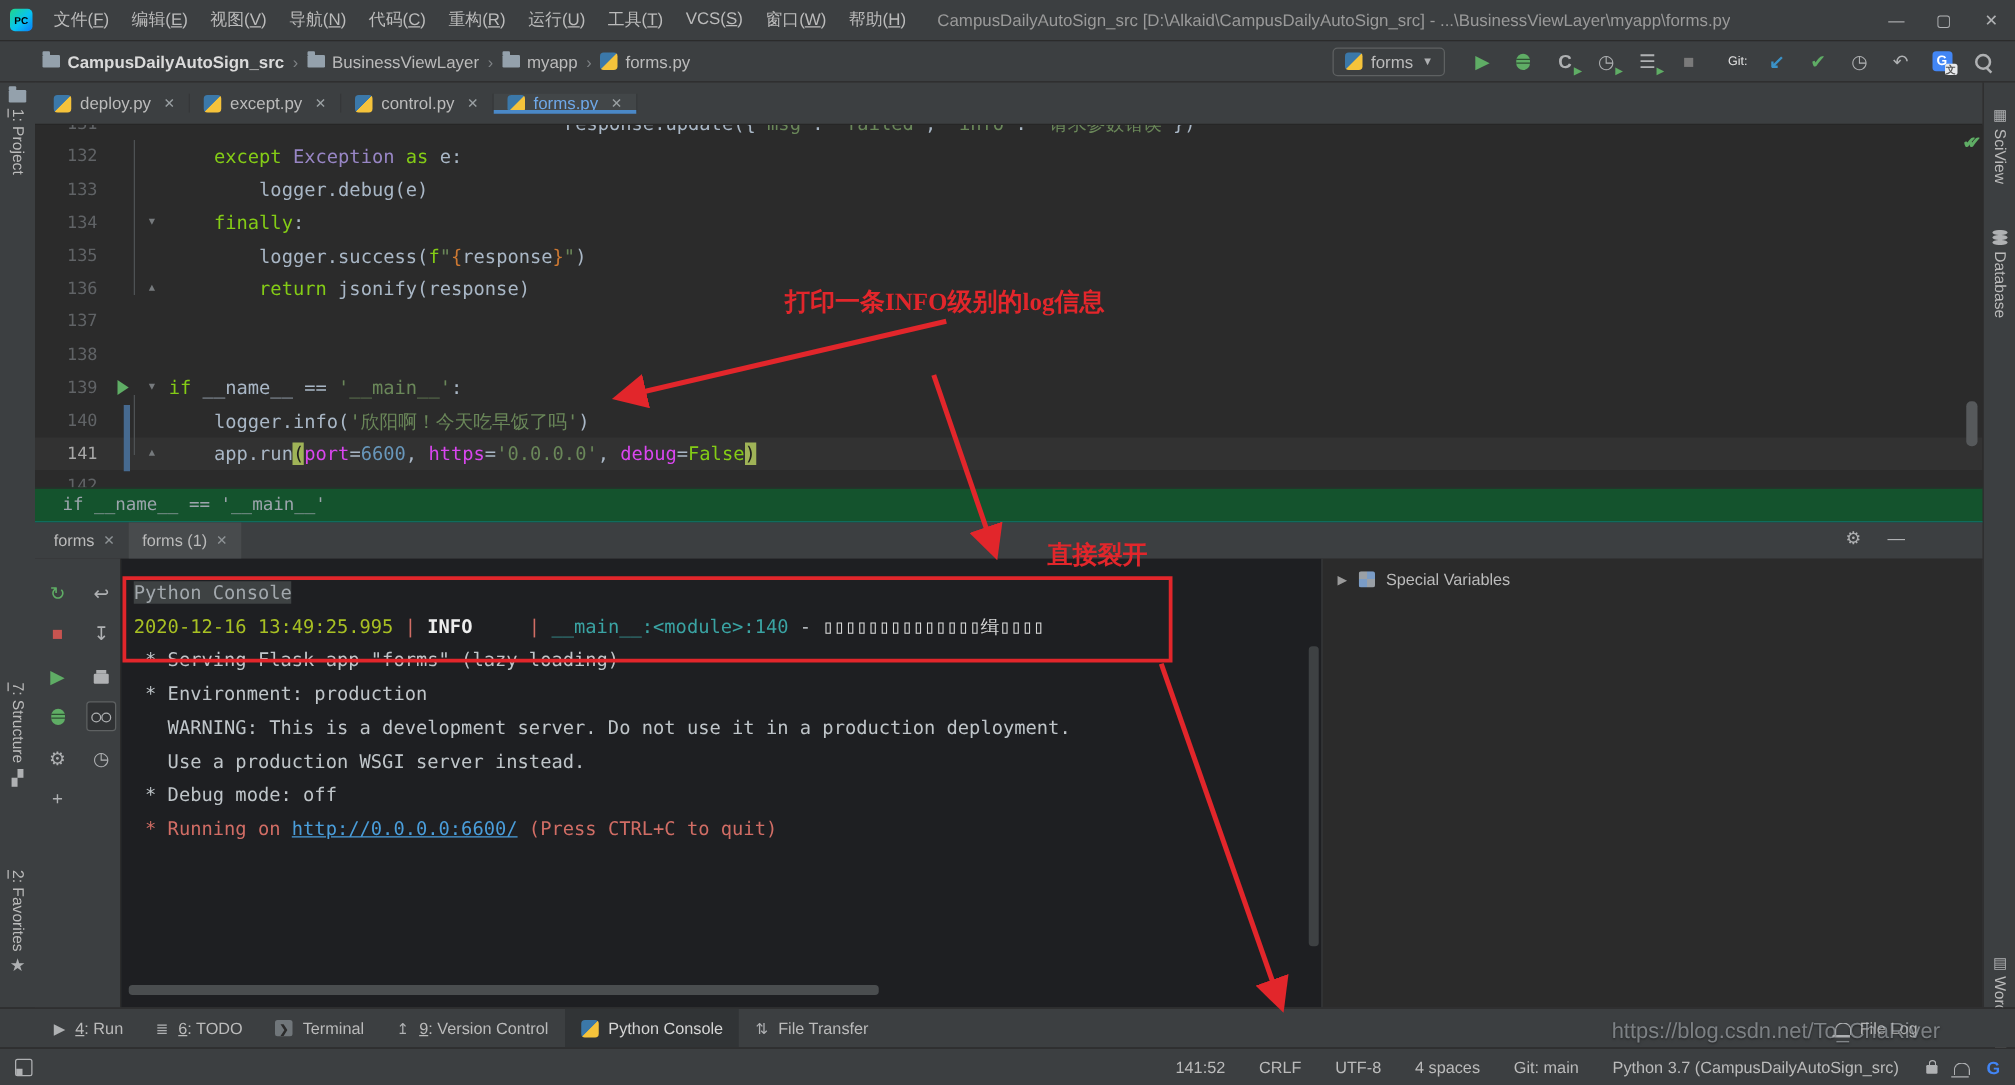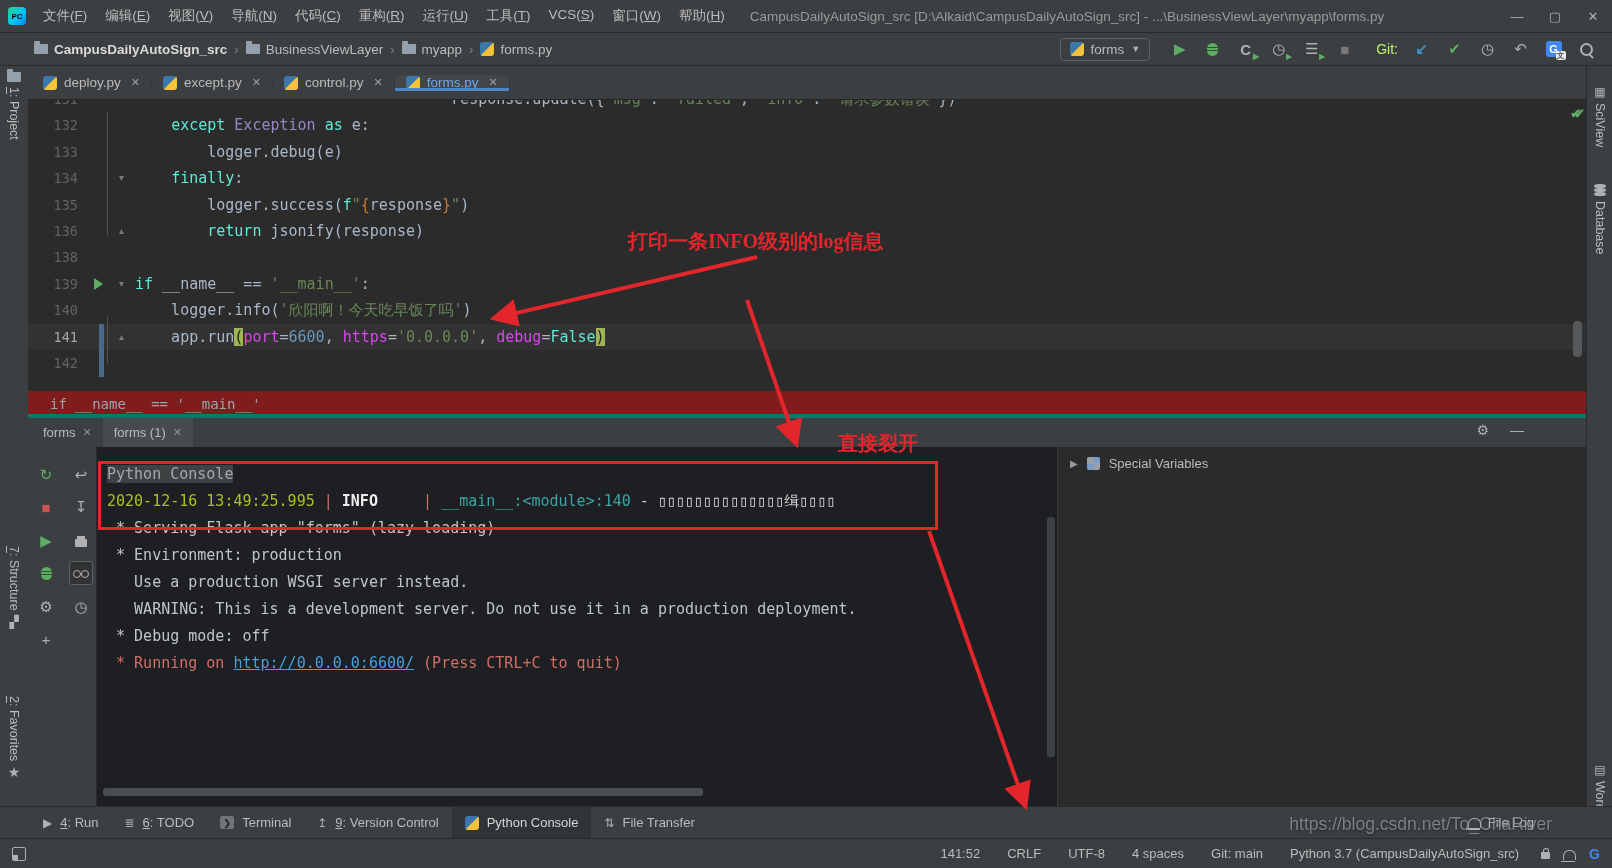--- a/index.html
+++ b/index.html
@@ -32,21 +32,21 @@
   #tb-right{margin-left:auto;display:flex;align-items:center;gap:2px;}
   .runpill{display:flex;align-items:center;gap:7px;border:1px solid #5E6162;border-radius:4px;
            padding:3px 9px;color:#BBBBBB;font-size:13.5px;margin-right:12px;}
   .dd{font-size:9px;color:#AFB1B3;}
   .tbico{width:31px;height:24px;display:flex;align-items:center;justify-content:center;
          font-size:15px;color:#AFB1B3;position:relative;}
   .tbico.green{color:#5FAD65;} .tbico.blue{color:#3B92C8;} .tbico.stop{color:#7A7A7A;}
   .minirun::after{content:"▶";position:absolute;right:2px;bottom:0px;font-size:8px;color:#5FAD65;}
   .bugico{width:11px;height:13px;border-radius:6px;background:#5FAD65;position:relative;}
   .bugico::before{content:"";position:absolute;left:0;right:0;top:4px;height:1.5px;background:#2F4F33;box-shadow:0 3px 0 #2F4F33;}
-  .gitlabel{color:#bef264;font-size:14px;margin:0 6px 0 14px;}
+  .gitlabel{color:#e5e5e5;font-size:10px;margin:0 6px 0 14px;}
   .transico{width:16px;height:16px;border-radius:3px;background:#4286F5;color:#fff;font-size:11px;
             font-weight:bold;display:flex;align-items:center;justify-content:center;position:relative;}
   .transico::after{content:"文";position:absolute;right:-4px;bottom:-3px;font-size:8px;background:#E8EAED;
             color:#555;border-radius:2px;padding:0 1px;line-height:9px;}
   .searchico{width:9px;height:9px;border:2px solid #AFB1B3;border-radius:50%;position:relative;}
   .searchico::after{content:"";position:absolute;width:2px;height:6px;background:#AFB1B3;left:8px;top:8px;transform:rotate(-45deg);}
 
   
   #tabbar{position:absolute;left:28px;top:66px;width:1558px;height:34px;background:#3C3F41;
           border-bottom:1px solid #262626;display:flex;align-items:center;padding-left:4px;box-sizing:border-box;}
@@ -71,31 +71,31 @@
   .erow{display:flex;height:26.4px;line-height:26.4px;font-size:15px;position:relative;}
   .erow.current{background:#323232;}
   .lnum{width:50px;padding-right:14px;text-align:right;color:#606366;
         font-family:"DejaVu Sans Mono",monospace;font-size:13.5px;flex:none;}
   .erow.current .lnum{color:#A7A7A7;}
   .gut{width:43px;flex:none;position:relative;}
   .runarrow{position:absolute;left:2px;top:7px;width:0;height:0;border-left:9px solid #5FAD65;
             border-top:6px solid transparent;border-bottom:6px solid transparent;}
   .foldmark{position:absolute;left:27px;top:0;color:#767A7D;font-size:10px;}
   .codeln{white-space:pre;font-family:"DejaVu Sans Mono",monospace;color:#A9B7C6;}
-  .kw{color:#5eead4;} .cls{color:#9886C5;} .str{color:#6A8759;} .num2{color:#6897BB;}
+  .kw{color:#84cc16;} .cls{color:#9886C5;} .str{color:#6A8759;} .num2{color:#6897BB;}
   .param{color:#d946ef;} .brace{color:#CC7832;}
   .match{background:#9FB357;color:#1E1E1E;}
   .foldline{position:absolute;left:79px;width:1px;background:#4E5254;}
   .changebar{position:absolute;left:71px;width:5px;background:#466A90;}
   #escroll{position:absolute;right:4px;top:221px;width:9px;height:36px;background:#56595B;border-radius:4px;}
   #inspectok{position:absolute;right:8px;top:6px;color:#5FAD65;font-size:13px;font-weight:bold;letter-spacing:-7px;}
 
   
-  #ebreadcrumb{position:absolute;left:28px;top:390px;width:1558px;height:28px;background:#7f1d1d;
-               border-top:1px solid #2B2B2B;border-bottom:4px solid #0f766e;box-sizing:border-box;
+  #ebreadcrumb{position:absolute;left:28px;top:390px;width:1558px;height:28px;background:#14532d;
+               border-top:1px solid #2B2B2B;border-bottom:1px solid #0f766e;box-sizing:border-box;
                color:#9DA5AD;font-family:"DejaVu Sans Mono",monospace;font-size:14px;line-height:26px;padding-left:22px;}
 
   
   #consolewin{position:absolute;left:28px;top:418px;width:1558px;height:388px;background:#3C3F41;}
   #ctabs{height:29px;border-bottom:1px solid #2B2B2B;display:flex;align-items:stretch;padding-left:4px;
          font-size:13px;color:#BBBBBB;position:relative;}
   .ctab{display:flex;align-items:center;gap:7px;padding:0 11px;}
   .ctab.active{background:#484B4D;}
   .ctab .x{color:#8E9396;font-size:11px;}
   .cwin-ico{position:absolute;top:4px;color:#AFB1B3;font-size:14px;}
@@ -320,20 +320,25 @@
         <span class="codeln"><span>        logger.success(</span><span class="kw">f</span><span class="str">"</span><span class="brace">{</span><span>response</span><span class="brace">}</span><span class="str">"</span><span>)</span></span>
       </div>
       <div class="erow">
         <span class="lnum">136</span>
         <span class="gut">
           <span class="foldmark">▴</span>
         </span>
         <span class="codeln"><span>        </span><span class="kw">return </span><span>jsonify(response)</span></span>
       </div>
       <div class="erow">
+        <span class="lnum">137</span>
+        <span class="gut"></span>
+        <span class="codeln"></span>
+      </div>
+      <div class="erow">
         <span class="lnum">138</span>
         <span class="gut"></span>
         <span class="codeln"></span>
       </div>
       <div class="erow">
         <span class="lnum">139</span>
         <span class="gut">
           <span class="runarrow"></span>
           <span class="foldmark">▾</span>
         </span>
@@ -402,22 +407,22 @@
           <span class="glassico"></span>
         </span>
       <span class="ci" style="left:41px;top:148px;">◷</span>
     </div>
     <div id="cout">
       <div id="clines">
           <div class="cline"><span class="chip">Python Console</span></div>
           <div class="cline"><span class="time">2020-12-16 13:49:25.995</span><span> </span><span class="pipe">|</span><span> </span><span class="level">INFO</span><span>     </span><span class="pipe">|</span><span> </span><span class="loc">__main__:&lt;module&gt;:140</span><span> - </span><span class="msg">▯▯▯▯▯▯▯▯▯▯▯▯▯▯缉▯▯▯▯</span></div>
           <div class="cline"><span> * Serving Flask app "forms" (lazy loading)</span></div>
           <div class="cline"><span> * Environment: production</span></div>
+          <div class="cline"><span>   WARNING: This is a development server. Do not use it in a production deployment.</span></div>
           <div class="cline"><span>   Use a production WSGI server instead.</span></div>
-          <div class="cline"><span>   WARNING: This is a development server. Do not use it in a production deployment.</span></div>
           <div class="cline"><span> * Debug mode: off</span></div>
           <div class="cline"><span class="redl"> * Running on </span><span class="link">http://0.0.0.0:6600/</span><span class="redl"> (Press CTRL+C to quit)</span></div>
         </div>
       <div id="vthumb"></div>
       <div id="hthumb"></div>
     </div>
     <div id="rpanel">
       <div id="rpanel-h">
         <span class="expander">▶</span>
         <span class="gridico"></span>

